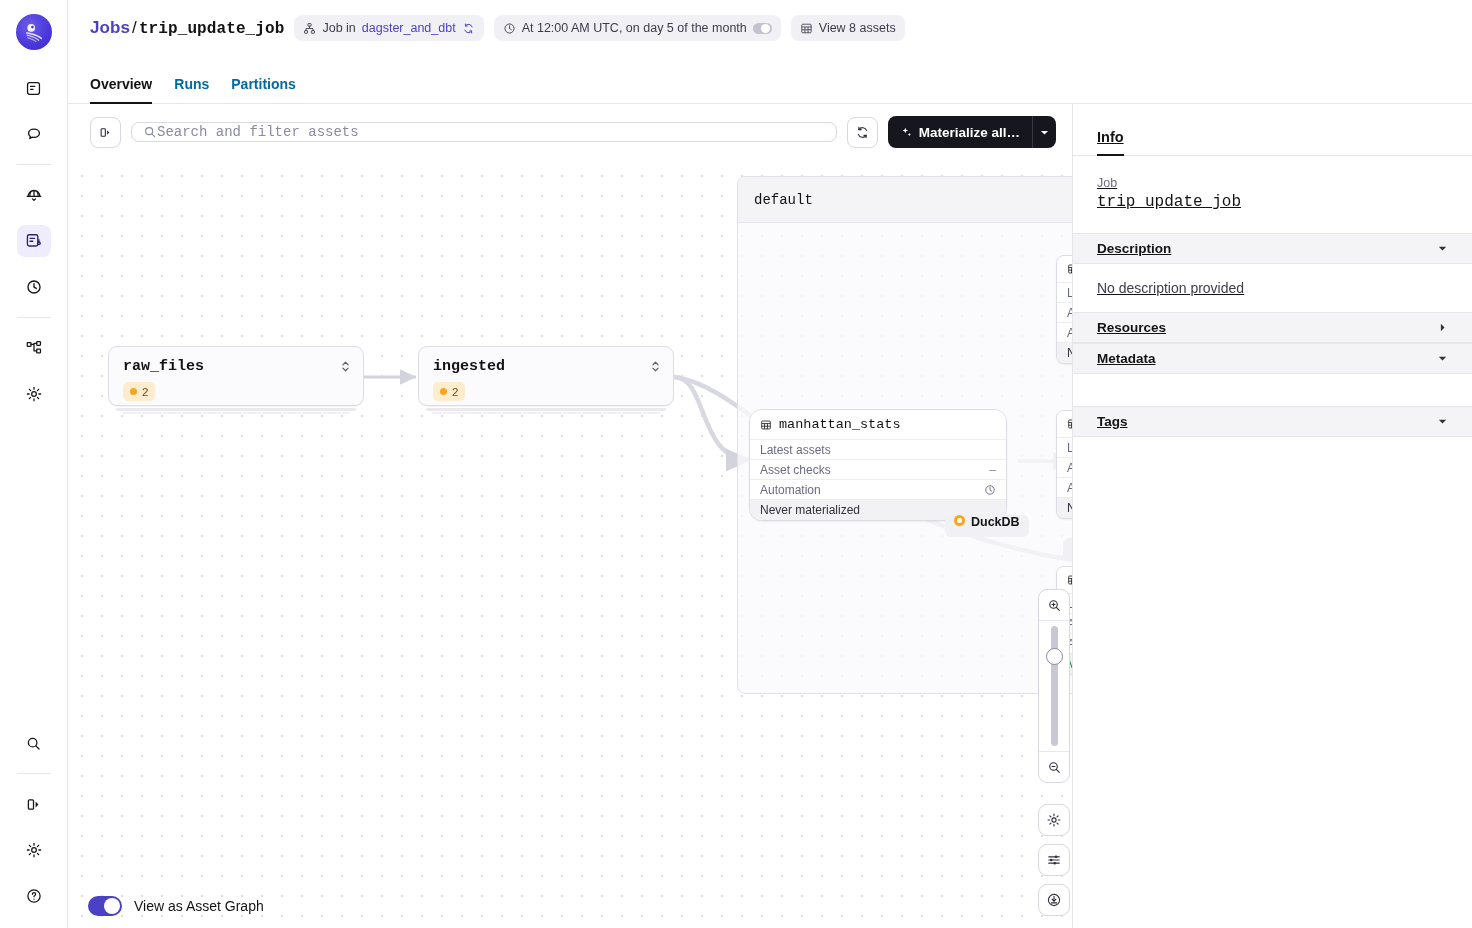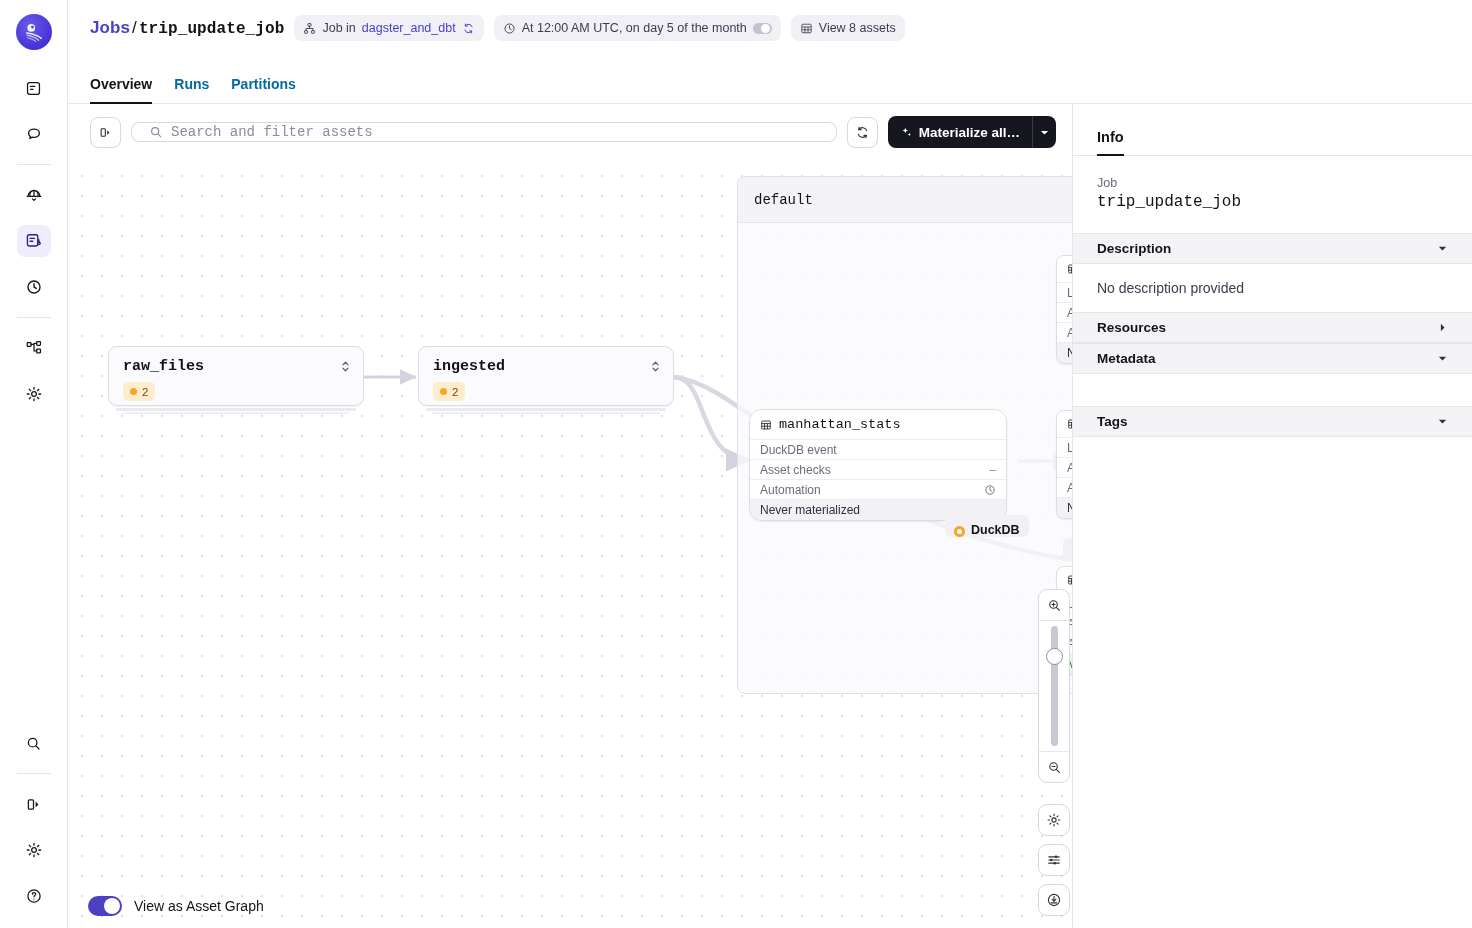--- a/index.html
+++ b/index.html
@@ -73,21 +73,21 @@
     background: #fff; display: flex; align-items: center; gap: 10px;
     padding: 0 16px 0 22px;
   }
   .icon-btn {
     width: 31px; height: 31px; border: 1px solid #d8d8e0; border-radius: 8px;
     background: #fff; display: flex; align-items: center; justify-content: center;
     cursor: pointer; color: #30303d; flex: 0 0 auto;
   }
   #search-wrap {
     flex: 1 1 auto; height: 20px; border: 1px solid #d8d8e0; border-radius: 8px;
-    display: flex; align-items: center; gap: 8px; padding: 0 17px; background: #fff;
+    display: flex; align-items: center; gap: 0; padding: 0 11px; background: #fff;
   }
   #search-wrap input {
     border: none; outline: none; flex: 1 1 auto; font-size: 14px;
     font-family: "Liberation Mono", monospace; color: #131316; background: transparent;
   }
   #search-wrap input::placeholder { color: #8b8ba0; }
   .btn-split { display: flex; flex: 0 0 auto; }
   .btn-primary {
     height: 32px; background: #16161f; color: #fff; border: none;
     border-radius: 8px 0 0 8px; padding: 0 12px; font-size: 13.5px; font-weight: 600;
@@ -155,21 +155,21 @@
     font-size: 12px; color: #6b6b80;
   }
   .drow .rv { color: #8b8ba0; font-size: 12px; display:flex; align-items:center; }
   .dfoot {
     height: 20px; padding: 0 10px; display: flex; align-items: center;
     font-size: 12px; color: #2f2f3d; background: #f2f2f5;
   }
   .dfoot.green { background: #e6f6ec; color: #1b7a43; }
 
   .tag-chip {
-    position: absolute; display: inline-flex; align-items: flex-end; gap: 6px;
+    position: absolute; display: inline-flex; align-items: flex-start; gap: 6px;
     height: 22px; border-radius: 6px; background: #f1f1f5; padding: 0 9px;
     font-size: 12.5px; color: #131316; font-weight: 600;
   }
   .tag-chip .ddot {
     width: 11px; height: 11px; border-radius: 50%;
     background: #f5a623; position: relative;
   }
   .tag-chip .ddot::after {
     content:""; position:absolute; left:3px; top:3px; width:5px; height:5px;
     border-radius:50%; background:#fff;
@@ -213,21 +213,21 @@
   }
   .switch::after {
     content: ""; position: absolute; right: 2px; top: 2px;
     width: 16px; height: 16px; border-radius: 50%; background: #fff;
   }
   #viewtoggle .lbl { font-size: 14px; color: #131316; }
 
   
   #info {
     position: absolute; left: 1072px; top: 104px; width: 400px; height: 824px;
-    background: #fff; border-left: 1px solid #e6e6ea;
+    background: #fff; border-left: 1px solid #e6e6ea; text-decoration: underline;
   }
   #info .hdr {
     height: 52px; border-bottom: 1px solid #e6e6ea; display: flex;
     align-items: flex-end; padding-left: 24px;
   }
   #info .hdr .t {
     font-size: 14.5px; font-weight: 700; color: #131316; padding-bottom: 9px;
     border-bottom: 2.5px solid #131316; margin-bottom: -1px; cursor: pointer;
   }
   .jobblock { padding: 20px 24px 22px 24px; }
@@ -493,21 +493,21 @@
     <div class="dhdr">
       <span>
         <svg width="12" height="12" viewBox="0 0 20 20" fill="none" stroke="#131316" stroke-width="1.3">
           <rect x="2.8" y="3.4" width="14.4" height="13.2" rx="1.4"></rect>
           <path d="M2.8 7.6h14.4M2.8 12h14.4M7.6 7.6v9M12.4 7.6v9"></path>
         </svg>
       </span>
       <span class="nm">manhattan_stats</span>
     </div>
     <div class="drow">
-      <span>DuckDB event</span>
+      <span>Latest assets</span>
       <span class="rv"></span>
     </div>
     <div class="drow">
       <span>Asset checks</span>
       <span class="rv">–</span>
     </div>
     <div class="drow">
       <span>Automation</span>
       <span class="rv">
         <svg width="12" height="12" viewBox="0 0 20 20" fill="none" stroke="#5c5c70" stroke-width="1.4">

